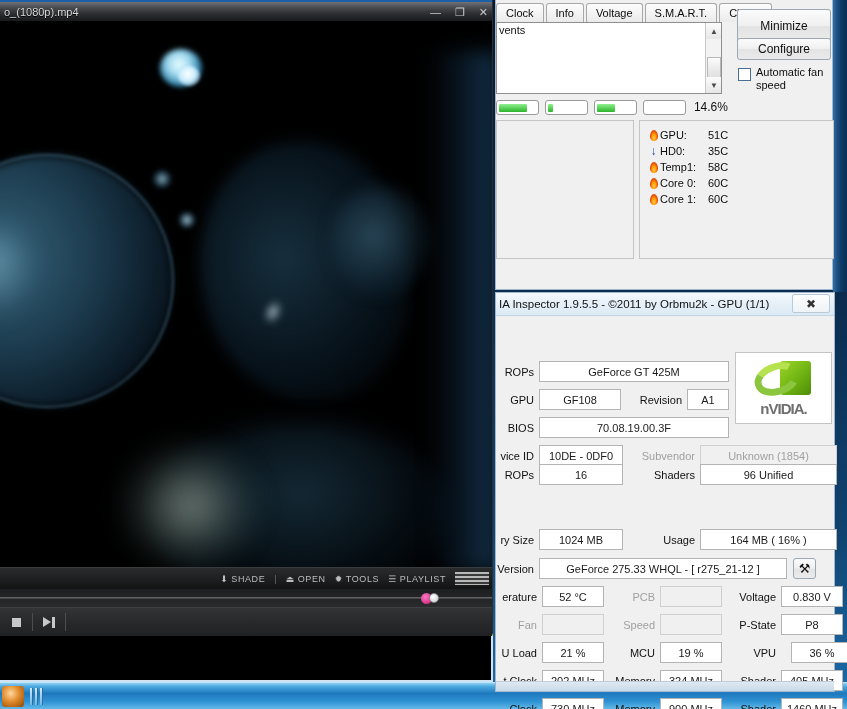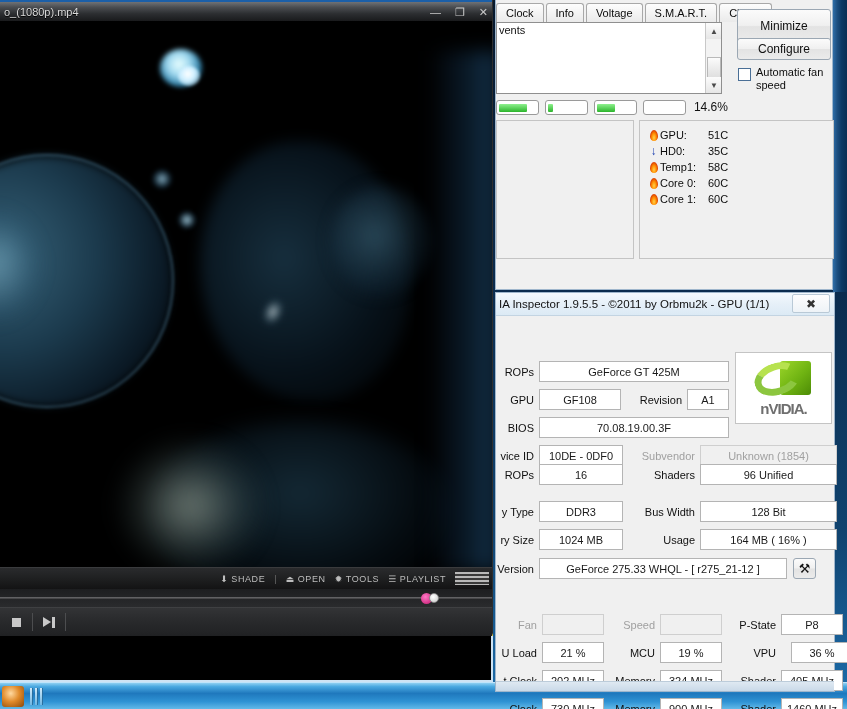--- a/index.html
+++ b/index.html
@@ -425,40 +425,42 @@
         <span class="w7field grey" style="width:137px; margin-left:5px">Unknown (1854)</span>
       </div>
 
       <div class="r" style="left:0; top:148px;align-items:center;">
         <span class="w7label" style="width:38px">ROPs</span>
         <span class="w7field" style="width:84px; margin-left:5px">16</span>
         <span class="w7label" style="width:66px; margin-left:6px">Shaders</span>
         <span class="w7field" style="width:137px; margin-left:5px">96 Unified</span>
       </div>
 
-      <div class="r" style="left:0; top:185px;">
-        <span class="w7label" style="width:38px">y Type</span>
-        <span class="w7field" style="width:84px; margin-left:5px">DDR3</span>
-        <span class="w7label" style="width:66px; margin-left:6px">Bus Width</span>
-        <span class="w7field" style="width:137px; margin-left:5px">128 Bit</span>
-      </div>
 
       <div class="r" style="left:0; top:213px;">
         <span class="w7label" style="width:38px">ry Size</span>
         <span class="w7field" style="width:84px; margin-left:5px">1024 MB</span>
         <span class="w7label" style="width:66px; margin-left:6px">Usage</span>
         <span class="w7field" style="width:137px; margin-left:5px">164 MB ( 16% )</span>
       </div>
 
       <div class="r" style="left:0; top:242px;">
         <span class="w7label" style="width:38px">Version</span>
         <span class="w7field" style="width:248px; margin-left:5px">GeForce 275.33 WHQL - [ r275_21-12 ]</span>
         <span class="w7btn" style="width:23px;height:21px;margin-left:6px;font-size:13px">⚒</span>
       </div>
 
+      <div class="r" style="left:0; top:270px;">
+        <span class="w7label" style="width:41px">erature</span>
+        <span class="w7field" style="width:62px; margin-left:5px">52 °C</span>
+        <span class="w7label grey" style="width:45px; margin-left:6px">PCB</span>
+        <span class="w7field grey" style="width:62px; margin-left:5px"></span>
+        <span class="w7label" style="width:48px; margin-left:6px">Voltage</span>
+        <span class="w7field" style="width:62px; margin-left:5px">0.830 V</span>
+      </div>
       <div class="r" style="left:0; top:298px;">
         <span class="w7label grey" style="width:41px">Fan</span>
         <span class="w7field grey" style="width:62px; margin-left:5px"></span>
         <span class="w7label grey" style="width:45px; margin-left:6px">Speed</span>
         <span class="w7field grey" style="width:62px; margin-left:5px"></span>
         <span class="w7label" style="width:48px; margin-left:6px">P-State</span>
         <span class="w7field" style="width:62px; margin-left:5px">P8</span>
       </div>
       <div class="r" style="left:0; top:326px;">
         <span class="w7label" style="width:41px">U Load</span>

